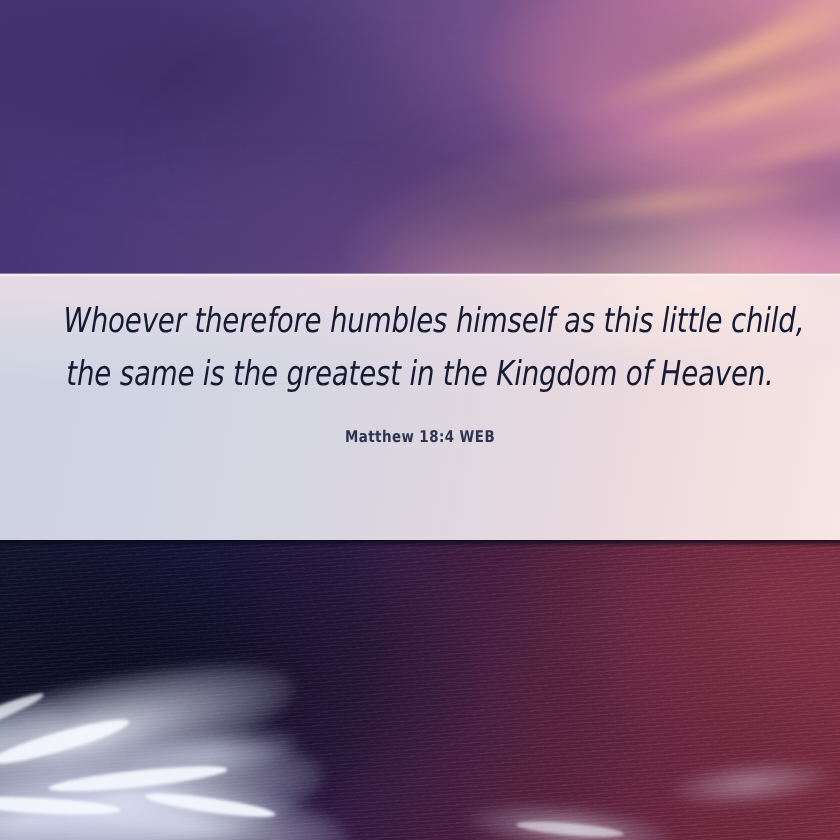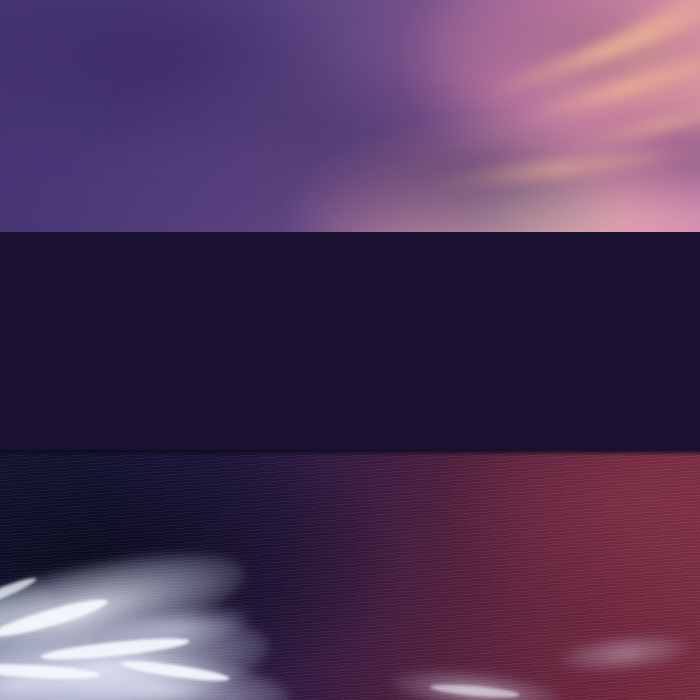--- a/index.html
+++ b/index.html
@@ -228,20 +228,35 @@
     <div class="cloud cl-g"></div>
 
     <div class="streak st-1"></div>
     <div class="streak st-2"></div>
     <div class="streak st-3"></div>
     <div class="streak st-4"></div>
     <div class="streak st-5"></div>
     <div class="streak st-6"></div>
   </div>
 
+  <div class="band">
+    <div class="band-photo"></div>
+    <div class="band-haze"></div>
+    <div class="band-haze2"></div>
+    <div class="band-veil"></div>
+    <div class="band-topline"></div>
+
+    <div class="band-content">
+      <div class="verse">
+        <span class="verse-line">Whoever therefore humbles himself as this little child,</span>
+        <span class="verse-line">the same is the greatest in the Kingdom of Heaven.</span>
+      </div>
+      <div class="attribution">Matthew 18:4 WEB</div>
+    </div>
+  </div>
 
   <div class="sea">
     <div class="sea-shade"></div>
     <div class="sea-warm"></div>
     <div class="ripples"></div>
     <div class="ripples2"></div>
     <div class="sea-top-dark"></div>
 
     <div class="foam fm-5"></div>
     <div class="foam fm-1"></div>

